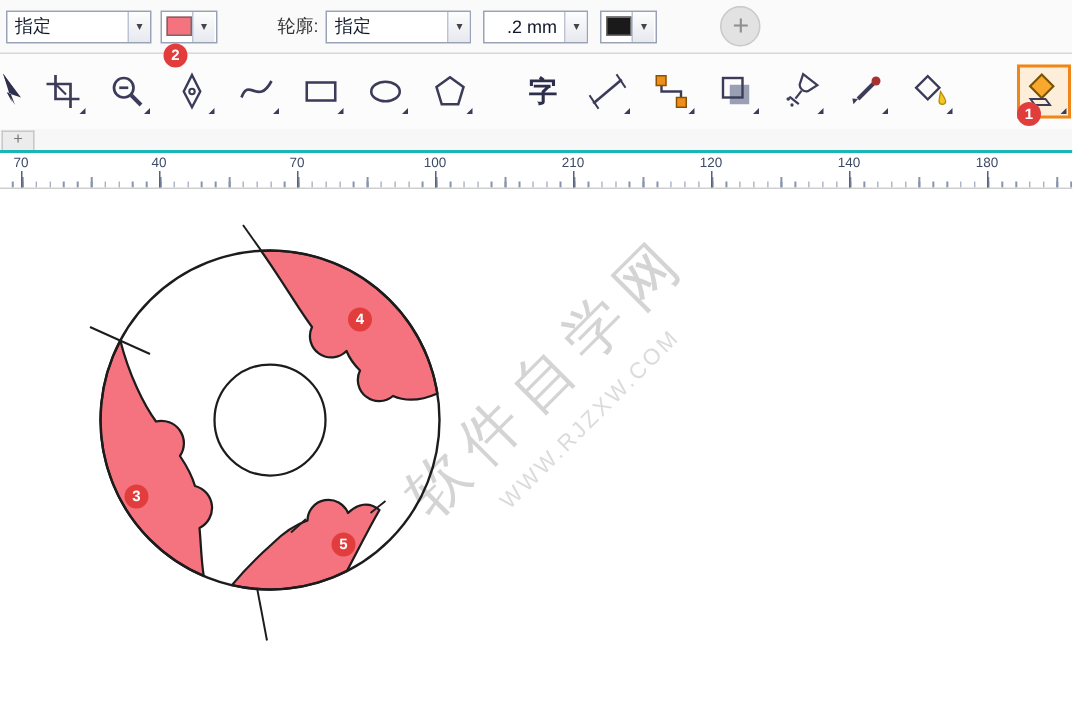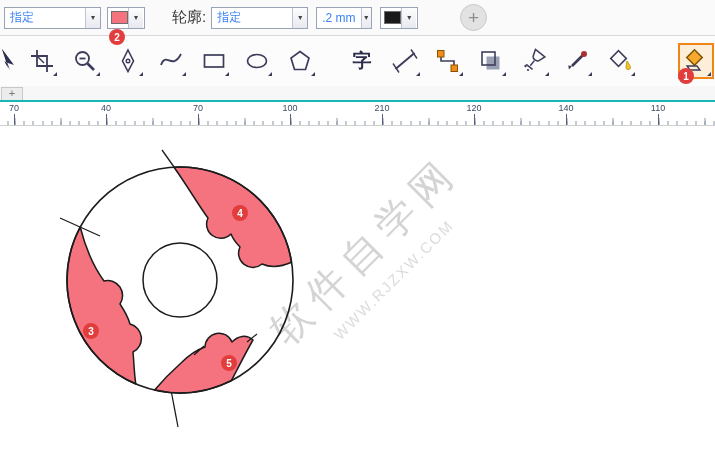--- a/index.html
+++ b/index.html
@@ -3,35 +3,35 @@
 <meta charset="utf-8">
 <style>
   * { margin:0; padding:0; box-sizing:border-box; }
   body { font-family:"Liberation Sans", sans-serif; background:#fff; }
   .app { position:relative; width:715px; height:470px; overflow:hidden; background:#fff; }
 
   
   .propbar { height:36px; display:flex; align-items:center; padding-left:3px;
              background:#fafafa; border-bottom:1px solid #d8d8d8; }
   .dd { height:22px; border:1px solid #9aa3b5; background:#fff; display:flex; align-items:center; }
-  .dd .val { padding:0 5px; font-size:12px; color:#3b82f6; flex:1; white-space:nowrap; }
+  .dd .val { padding:0 5px; font-size:12px; color:#0f172a; flex:1; white-space:nowrap; }
   .arr { width:15px; height:100%; border-left:1px solid #bcc3d2;
          background:linear-gradient(#fdfdfd,#e7e9f0); display:flex; align-items:center;
          justify-content:center; font-size:8px; color:#444; }
   .dd-fill { width:97px; margin-left:1px; }
   .dd-outline { width:97px; }
-  .dd-width { width:56px; margin-left:8px;text-align:right; }
+  .dd-width { width:70px; margin-left:8px;text-align:right; }
   .swcombo { height:22px; width:38px; border:1px solid #9aa3b5; background:#fff;
              display:flex; align-items:center; }
   .swcombo.first { margin-left:6px; }
   .swcombo.second { margin-left:8px; }
   .sw { width:17px; height:13px; margin-left:3px; border:1px solid #6d6d6d; }
   .sw.fillc { background:var(--swatch-fill,#f5737e); }
   .sw.outlinec { background:var(--swatch-outline,#1a1a1a); }
-  .plabel { font-size:15px; color:#333; margin:0 5px 0 27px; white-space:nowrap; }
+  .plabel { font-size:12px; color:#333; margin:0 5px 0 40px; white-space:nowrap; }
   .plusbtn { width:27px; height:27px; border-radius:50%; background:#e2e2e2;
              border:1px solid #c9c9c9; color:#8f8f8f; font-size:19px; line-height:1;
              display:flex; align-items:center; justify-content:center; margin-left:42px; }
 
   
   .toolbar { height:50px; display:flex; align-items:center; gap:11px; background:#fcfcfc; }
   .tcell { position:relative; width:32px; height:32px; flex:0 0 auto;
            display:flex; align-items:center; justify-content:center; }
   .tcell.fly::after { content:""; position:absolute; right:1px; bottom:1px;
            border-left:4px solid transparent; border-bottom:4px solid #3c3c5a; }
@@ -243,21 +243,21 @@
     <div class="tickwrap" style="left:474px">
         <span class="line"></span>
         <span class="num">120</span>
       </div>
     <div class="tickwrap" style="left:566px">
         <span class="line"></span>
         <span class="num">140</span>
       </div>
     <div class="tickwrap" style="left:658px">
         <span class="line"></span>
-        <span class="num">110</span>
+        <span class="num">180</span>
       </div>
   </div>
 
   <div class="canvas">
     <div class="watermark">
       <span class="wm1">软件自学网</span>
       <span class="wm2">WWW.RJZXW.COM</span>
     </div>
     <svg class="drawing" width="715" height="344" viewBox="0 126 715 344">
 

